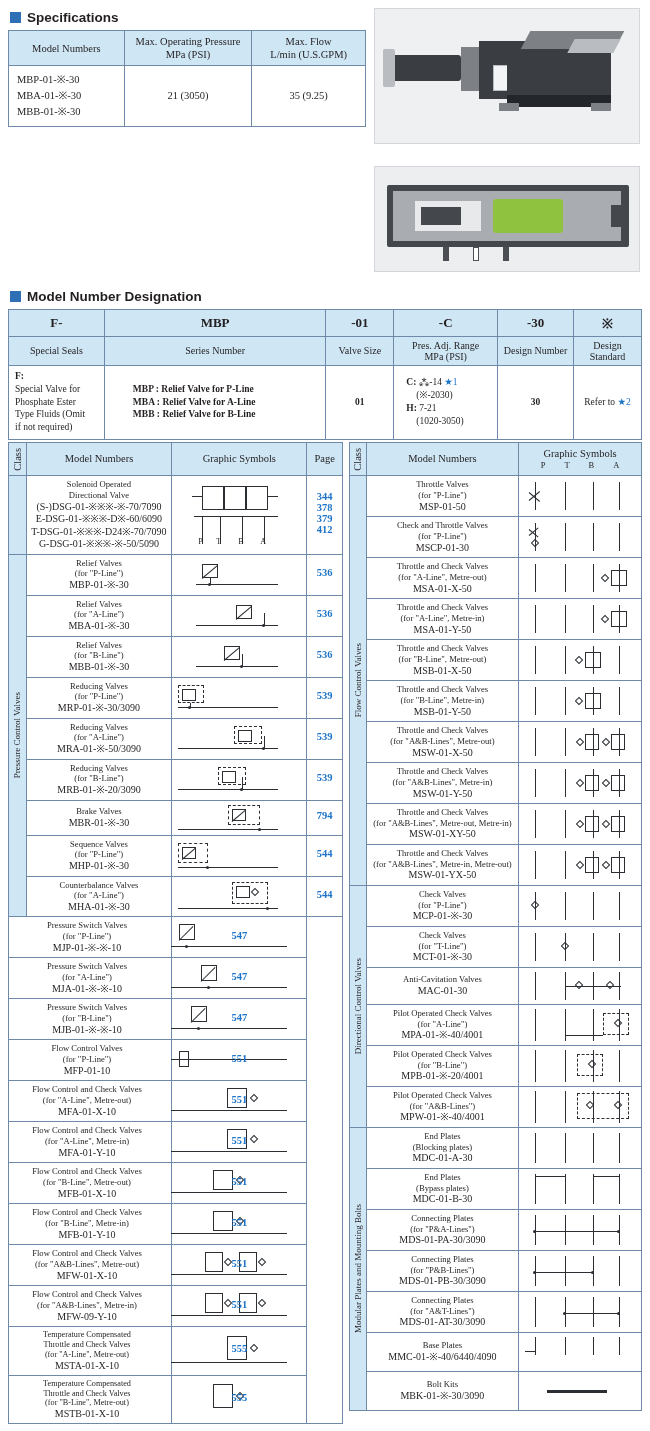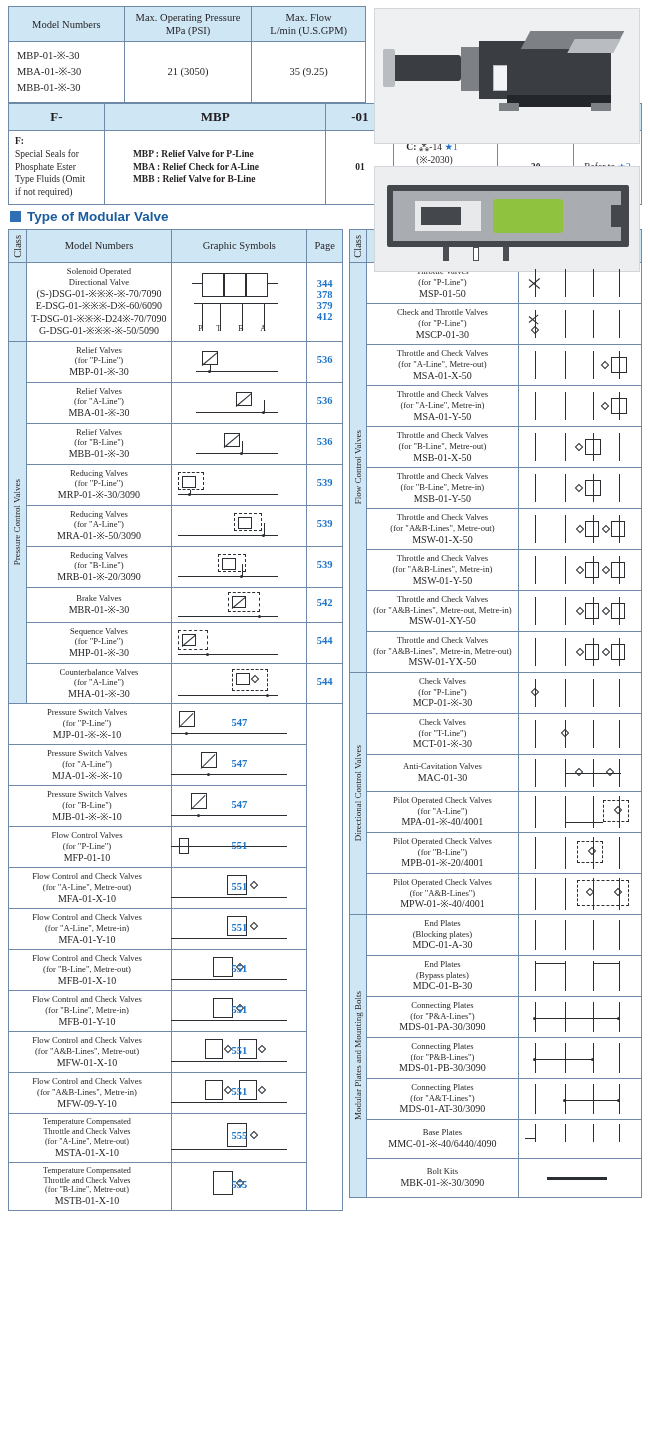--- a/index.html
+++ b/index.html
@@ -132,20 +132,24 @@
     position: absolute; width: 6px; height: 6px; border: 1px solid #2b2f33;
     transform: rotate(45deg);
   }
   .solid-row td { height: 26px; }
 </style>
 </head>
 <body>
 
 <div class="page">
 
+  <div class="sec-head">
+    <span class="sq"></span>
+    <span>Specifications</span>
+  </div>
 
   <div class="spec-wrap">
     <table class="tbl" id="spec-table">
       <thead>
         <tr>
           <th style="width:116px">
             <span>Model Numbers</span>
           </th>
           <th style="width:128px">
             <span>Max. Operating Pressure</span><br>
@@ -193,42 +197,56 @@
       <div class="sch-line" style="left:40px; top:34px; width:66px; height:30px; background:#e7e9ea;"></div>
       <div class="sch-dark" style="left:46px; top:40px; width:40px; height:18px;"></div>
       <div class="sch-grey" style="left:190px; top:28px; width:44px; height:42px;"></div>
       <div class="sch-dark" style="left:236px; top:38px; width:18px; height:22px;"></div>
       <div class="sch-line" style="left:68px; top:80px; width:6px; height:14px;"></div>
       <div class="sch-line" style="left:98px; top:80px; width:6px; height:14px; background:#ffffff; border:1px solid #4b4f54;"></div>
       <div class="sch-line" style="left:128px; top:80px; width:6px; height:14px;"></div>
     </div>
   </div>
 
+  <div class="sec-head" style="margin-top:162px;">
+    <span class="sq"></span>
+    <span>Model Number Designation</span>
+  </div>
 
   <table class="tbl" id="model-table">
     <tbody>
         <tr>
       <td class="hdr-code" style="width:96px">F-</td>
       <td class="hdr-code" style="width:222px">MBP</td>
       <td class="hdr-code" style="width:68px">-01</td>
       <td class="hdr-code" style="width:104px">-C</td>
       <td class="hdr-code" style="width:76px">-30</td>
       <td class="hdr-code" style="width:68px">※</td>
     </tr>
     <tr>
+      <td class="hdr-desc">Special Seals</td>
+      <td class="hdr-desc">Series Number</td>
+      <td class="hdr-desc">Valve Size</td>
+      <td class="hdr-desc">
+        Pres. Adj. Range<br>MPa (PSI)
+      </td>
+      <td class="hdr-desc">Design Number</td>
+      <td class="hdr-desc">Design Standard</td>
+    </tr>
+    <tr>
       <td class="cellbody left">
         <b>F:</b><br>
-        <span>Special Seals for</span><br>
+        <span>Special Valve for</span><br>
         <span>Phosphate Ester</span><br>
         <span>Type Fluids (Omit</span><br>
         <span>if not required)</span>
       </td>
       <td class="cellbody left" style="padding-left:28px">
         <b>MBP : Relief Valve for P-Line</b><br>
-        <b>MBA : Relief Check for A-Line</b><br>
+        <b>MBA : Relief Valve for A-Line</b><br>
         <b>MBB : Relief Valve for B-Line</b>
       </td>
       <td class="cellbody">
         <b>01</b>
       </td>
       <td class="cellbody left" style="padding-left:12px">
         <b>C:</b> <span>⁂-14</span> <span class="star">★1</span><br>
         <span style="padding-left:10px">(※-2030)</span><br>
         <b>H:</b> <span>7-21</span><br>
         <span style="padding-left:10px">(1020-3050)</span>
@@ -236,24 +254,20 @@
       <td class="cellbody">
         <b>30</b>
       </td>
       <td class="cellbody">
         Refer to <span class="star">★2</span>
       </td>
     </tr>
   </tbody>
     </table>
 
-  <div class="sec-head blue">
-    <span class="sq"></span>
-    <span>Type of Modular Valve</span>
-  </div>
 
   <div class="mv-wrap">
 
     <div class="mv-left">
       <table class="mv-table">
         <tbody>
             <tr>
           <th class="classcell">
             <div class="vert">Class</div>
           </th>
@@ -410,21 +424,21 @@
           </td>
           <td class="sym">
             <div class="symbox" style="height:34px">
               <div class="bxd" style="left:56px; top:4px; width:32px; height:20px;"></div>
               <div class="bx" style="left:60px; top:8px; width:14px; height:12px;"></div>
               <div class="diag" style="left:60px; top:20px; width:18px; transform:rotate(-40deg);"></div>
               <div class="ln" style="left:6px; top:28px; width:100px; height:1px;"></div>
               <div class="dot" style="left:86px; top:27px;"></div>
             </div>
           </td>
-          <td class="page">542</td>
+          <td class="page">794</td>
         </tr>
         <tr class="solid-row">
           <td class="name">
             <span>Sequence Valves</span><br>
             <span>(for "P-Line")</span><br>
             <span class="model">MHP-01-※-30</span>
           </td>
           <td class="sym">
             <div class="symbox" style="height:34px">
               <div class="bxd" style="left:6px; top:4px; width:30px; height:20px;"></div>

